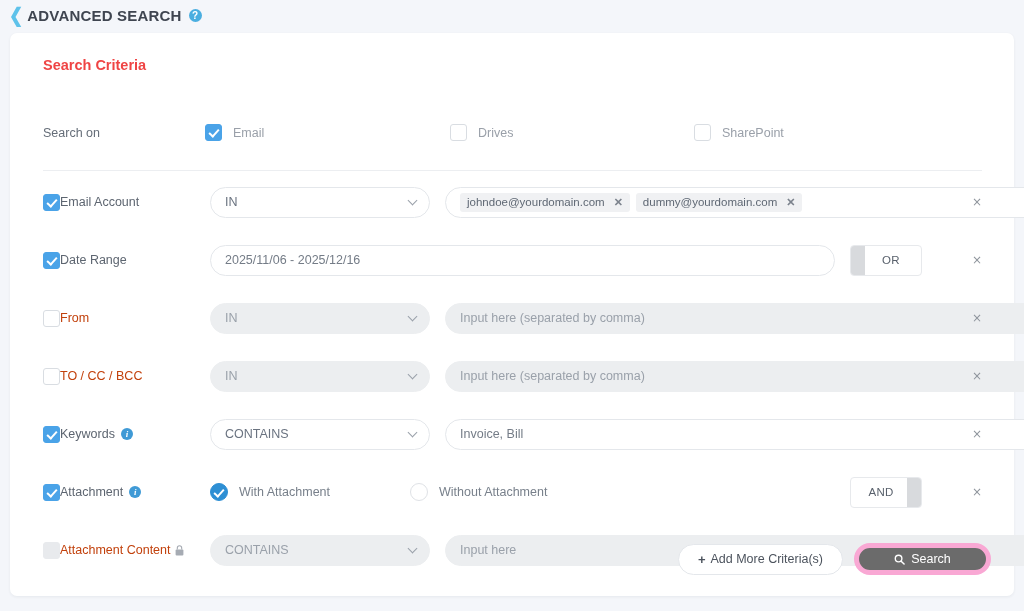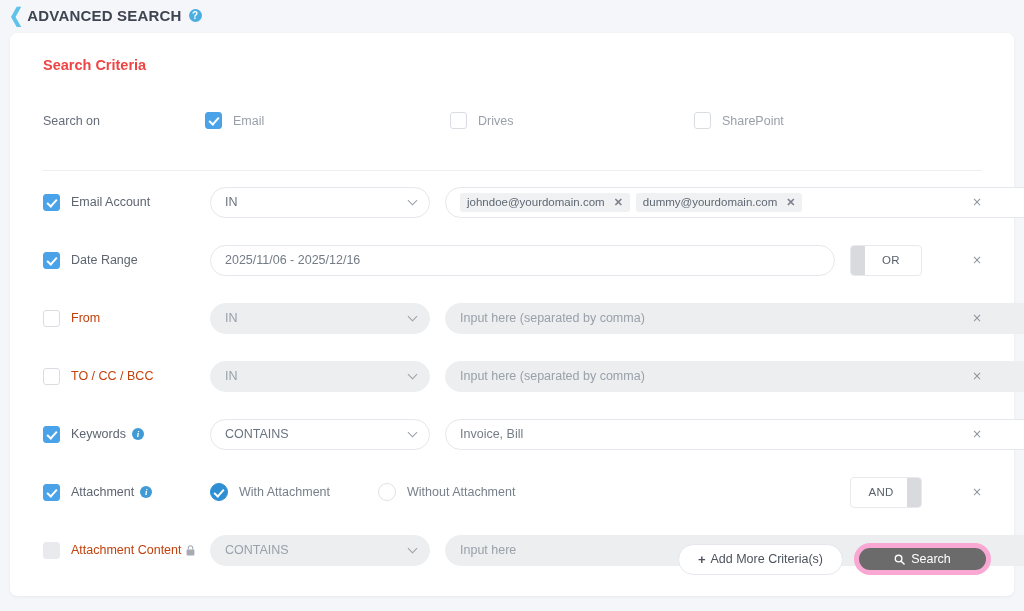--- a/index.html
+++ b/index.html
@@ -43,21 +43,21 @@
     border-radius: 7px;
     box-shadow: 0 1px 3px rgba(40,50,70,0.07);
   }
   .card-title {
     position: absolute; left: 33px; top: 24px;
     font-size: 14.5px; color: #ef4444; font-weight: 600;
   }
 
   
   .searchon-row {
-    position: absolute; left: 33px; top: 70px;
+    position: absolute; left: 33px; top: 82px;
     width: 939px; height: 35px;
     display: flex; align-items: center;
   }
   .searchon-label {
     font-size: 12.5px; color: #656d78;
     width: 162px; flex: none;
   }
   .searchon-opt { display: flex; align-items: center; flex: none; }
   .searchon-opt .cb-label {
     font-size: 12.5px; color: #9aa0a9; margin-left: 11px;
@@ -89,21 +89,21 @@
     position: relative;
     height: 58px;
     display: flex; align-items: center;
     padding-left: 33px;
   }
   .crow-labelcell {
     width: 162px; flex: none;
     display: flex; align-items: center;
   }
   .crow-label {
-    font-size: 12.5px; color: #5d6570; margin-left: 11px;
+    font-size: 12.5px; color: #5d6570; 
     white-space: nowrap;
   }
   .crow-label.muted { color: #c2410c; }
   .info-icon {
     width: 12px; height: 12px; border-radius: 50%;
     background: #3f9ad6; color: #fff;
     font-size: 9px; font-weight: bold; font-style: italic;
     display: inline-flex; align-items: center; justify-content: center;
     margin-left: 6px; cursor: pointer; line-height: 1;
     font-family: "Liberation Serif", serif;
@@ -193,21 +193,21 @@
   .btn-add .plus { font-weight: bold; margin-right: 5px; font-size: 13px; }
   .btn-search {
     height: 32px; border-radius: 16px;
     background: #6b6b6b; border: 5px solid #f9a8d4;
     display: flex; align-items: center; justify-content: center;
     width: 137px; font-size: 12.5px; color: #fff; cursor: pointer;
   }
   .btn-search .mag { margin-right: 6px; display: inline-flex; }
 
   
-  .radio-group { display: flex; align-items: flex-end; margin-left: 5px; flex: none; }
+  .radio-group { display: flex; align-items: flex-end; margin-left: 5px; flex: none; gap: 32px; }
   .radio-item { display: flex; align-items: center; }
   .radio-item + .radio-item { margin-left: 48px; }
   .radio {
     width: 18px; height: 18px; border-radius: 50%;
     flex: none; position: relative; cursor: pointer;
   }
   .radio.off { background: #fff; border: 1.5px solid #dfe2e6; }
   .radio.on  { background: #2e8fd4; border: 1.5px solid #2e8fd4; }
   .radio.on::after {
     content: ""; position: absolute;

